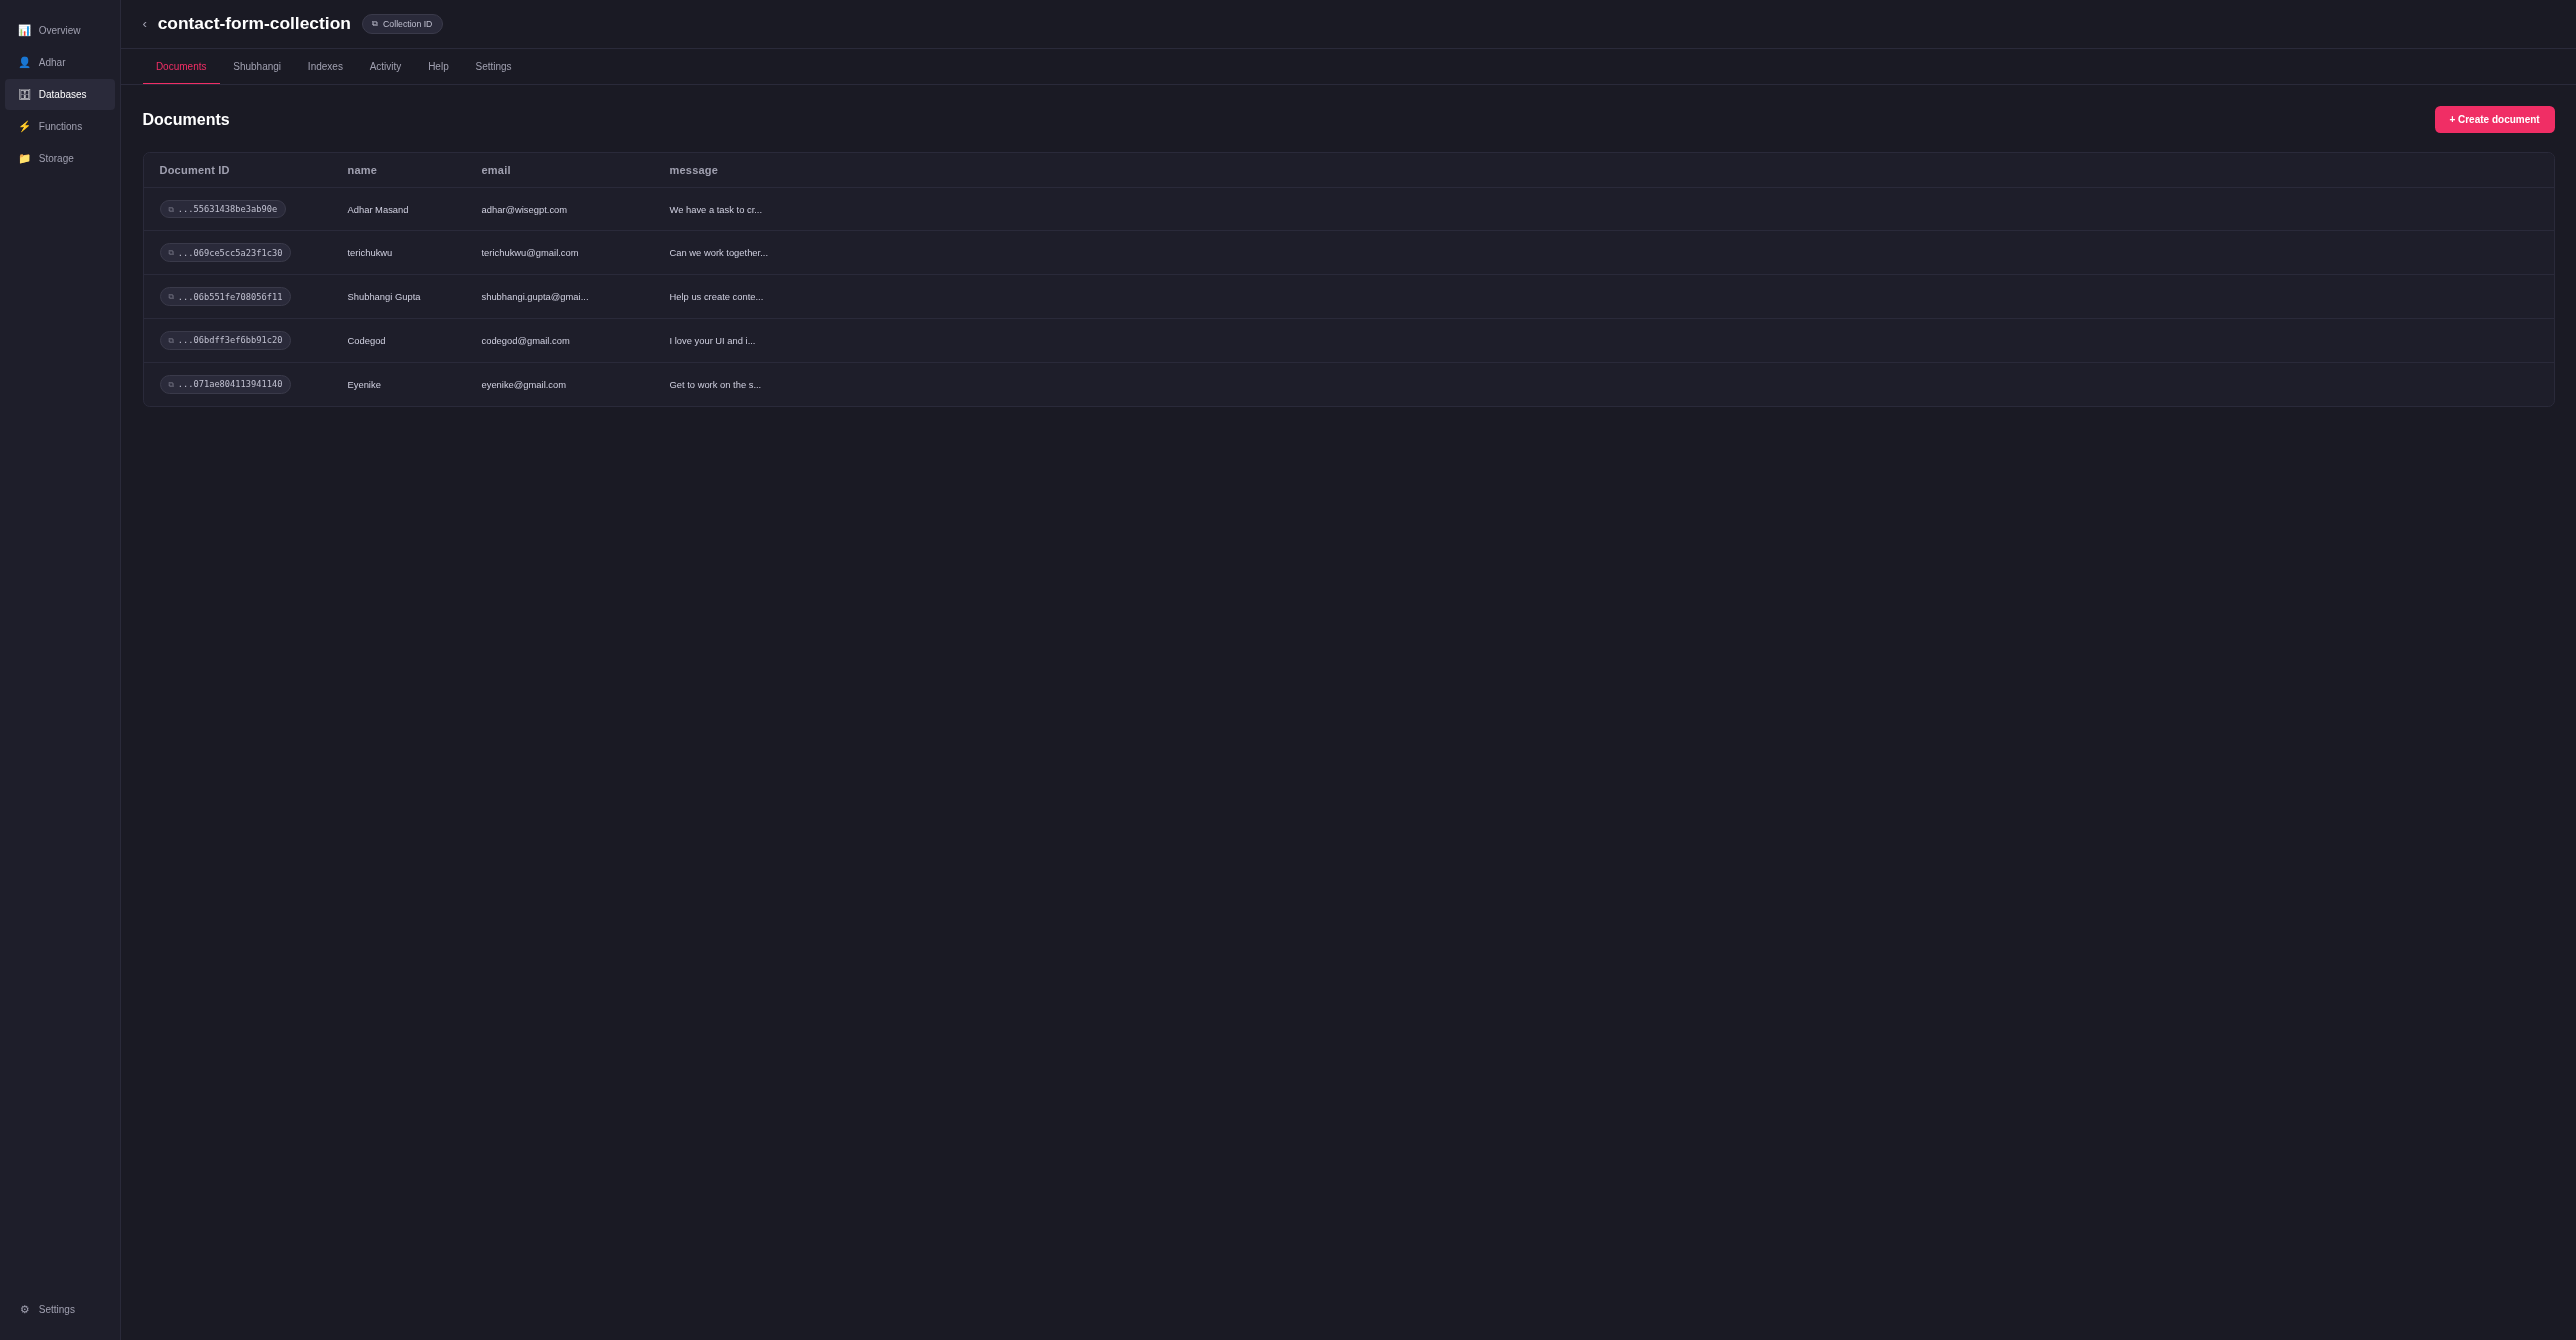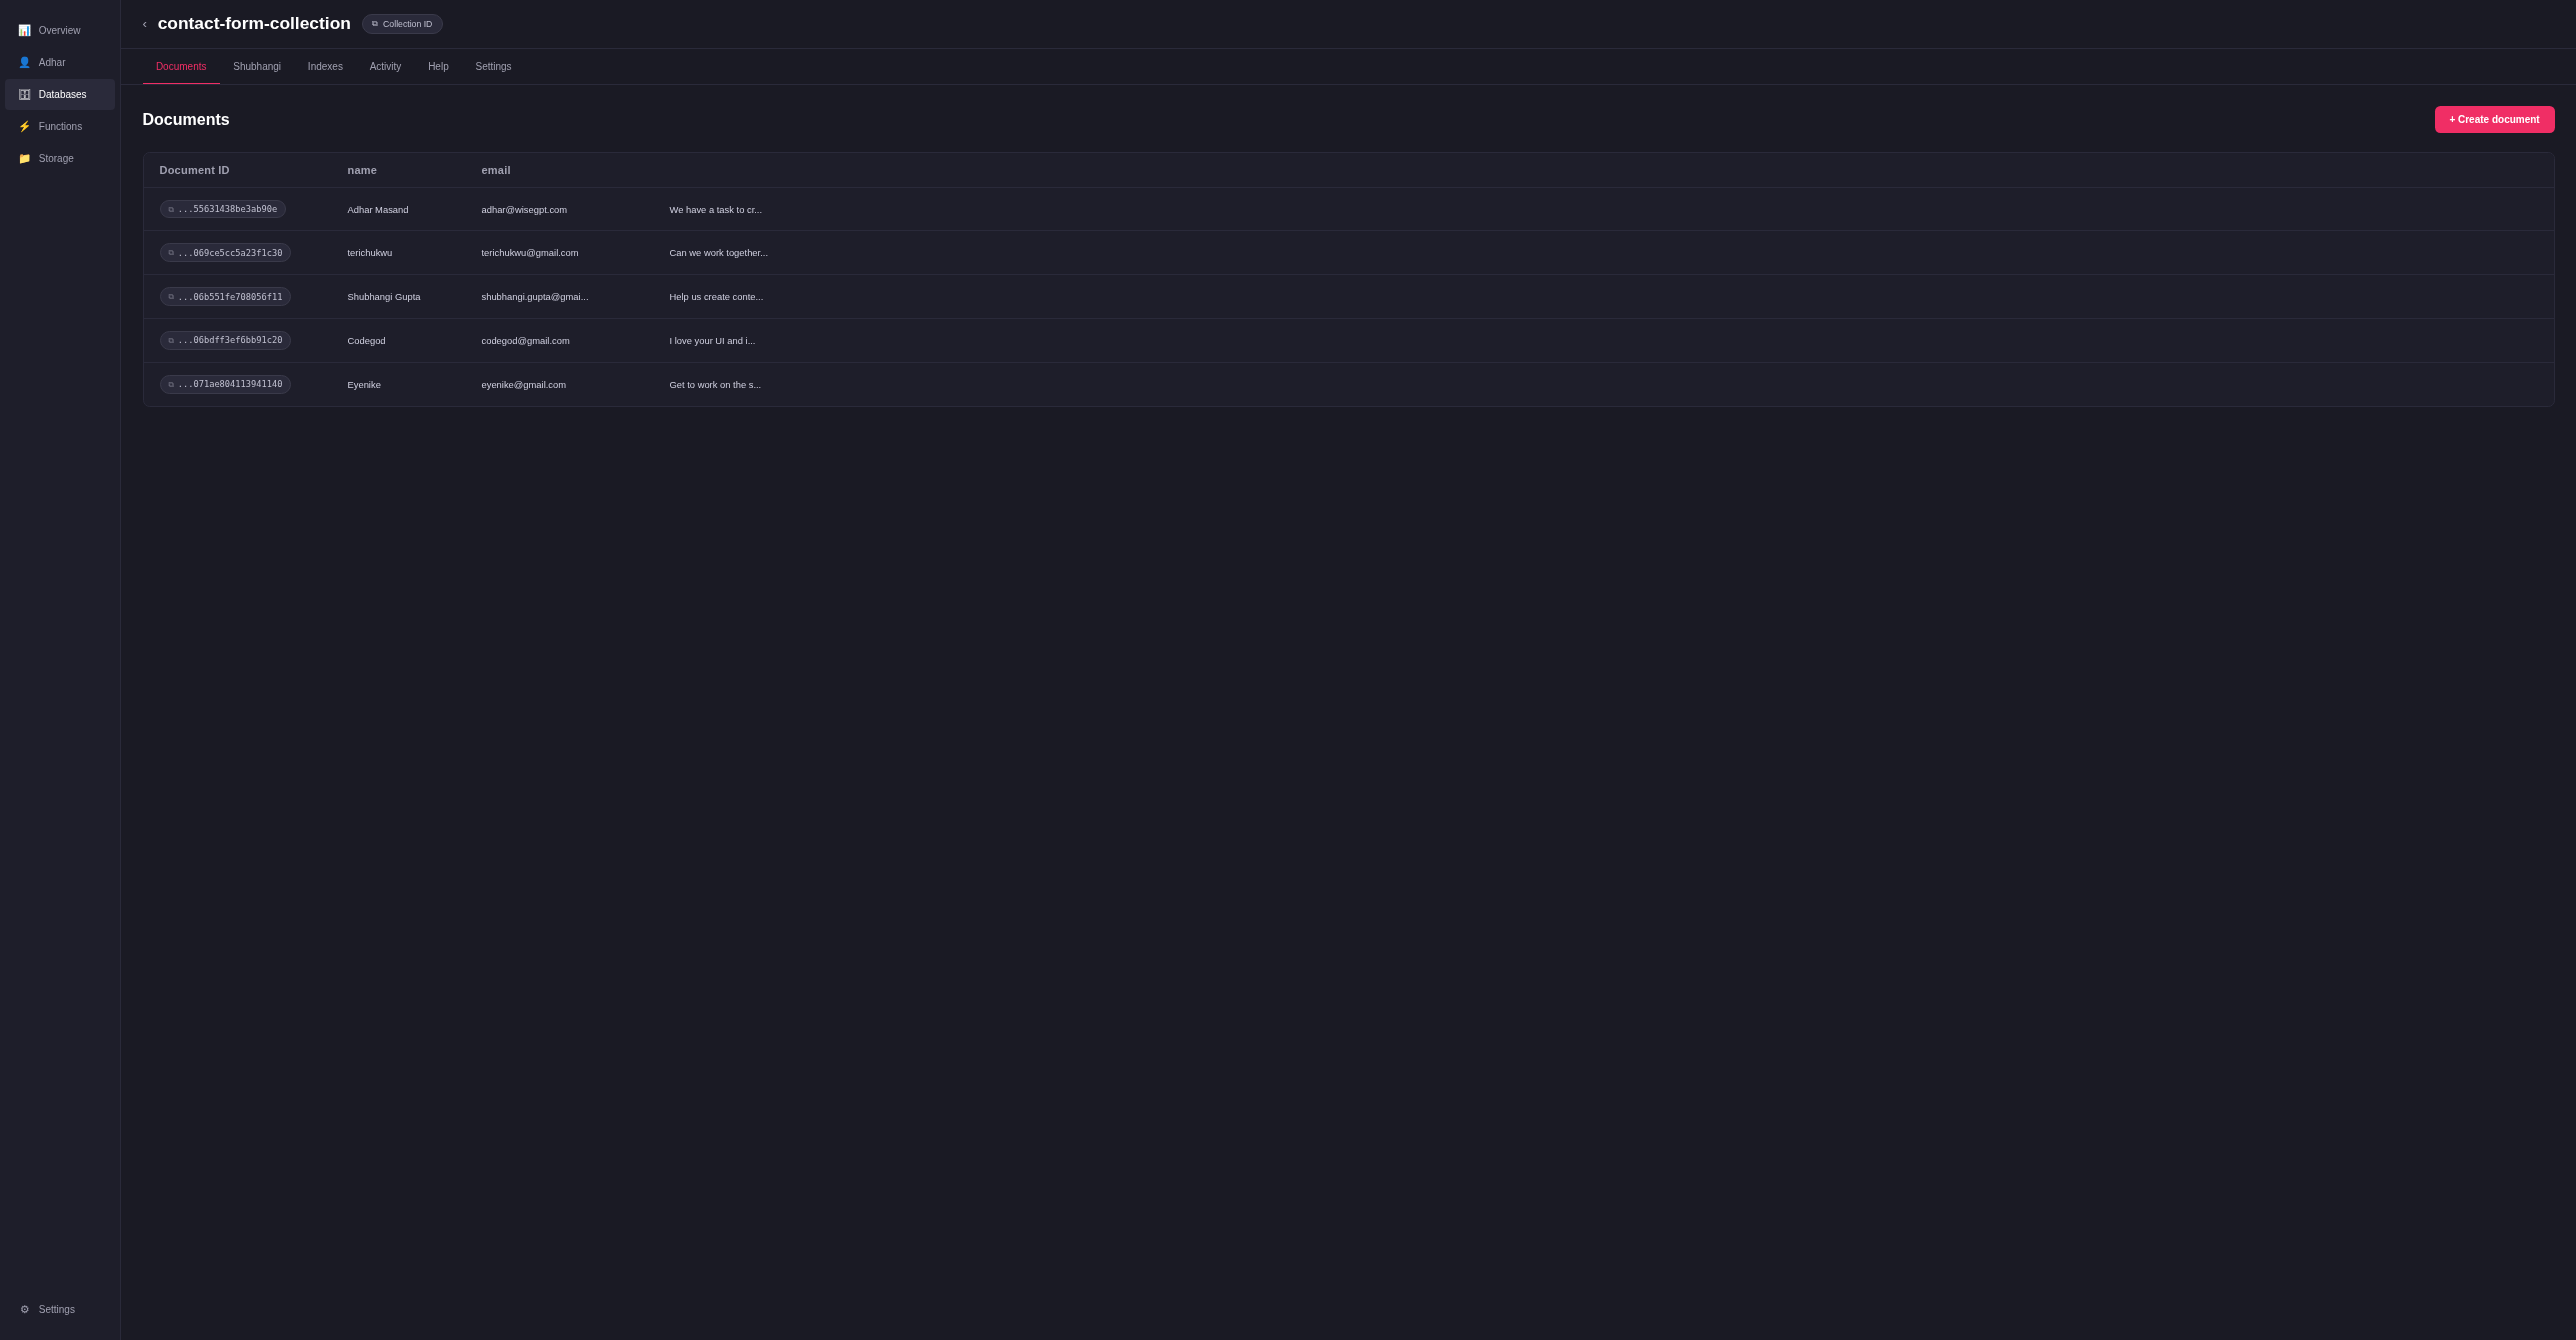--- a/index.html
+++ b/index.html
@@ -295,20 +295,21 @@
       <button class="create-btn">
         <span>+ Create document</span>
       </button>
     </div>
 
     <div class="table-container">
       <div class="table-header" id="table-header">
           <div class="th">Document ID</div>
           <div class="th">name</div>
           <div class="th">email</div>
+          <div class="th">message</div>
         </div>
       <div id="table-body">
           <div class="table-row">
     <div class="td">
       <span class="doc-id-badge">
         <span class="copy-icon">⧉</span>
         <span>...55631438be3ab90e</span>
       </span>
     </div>
     <div class="td">Adhar Masand</div>

